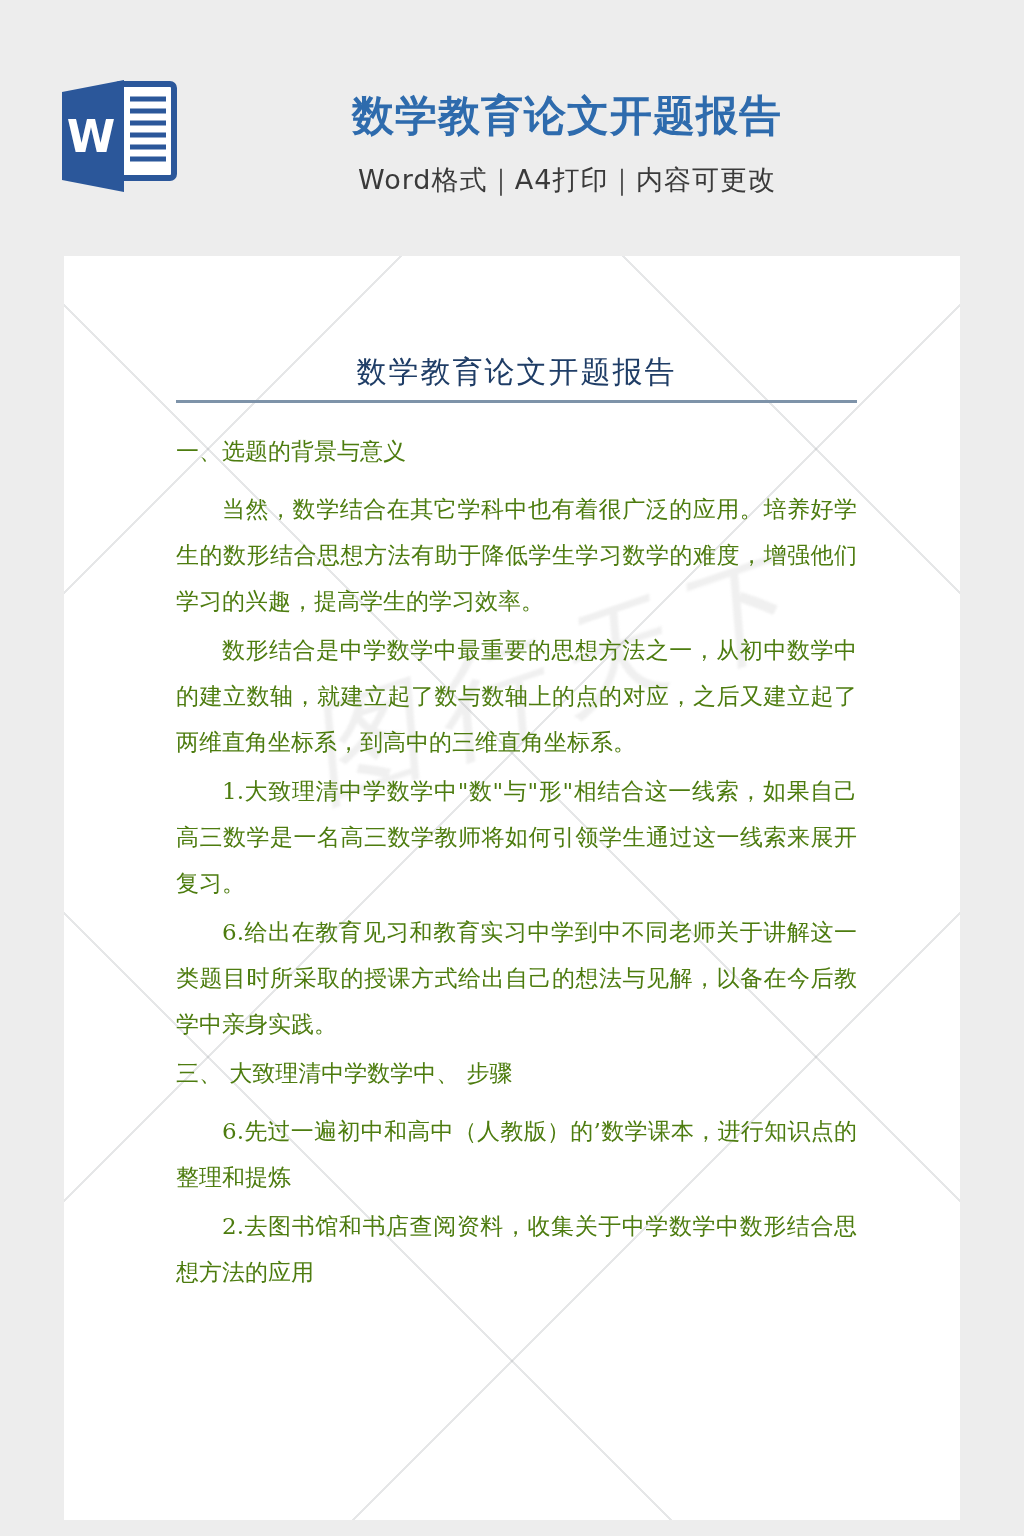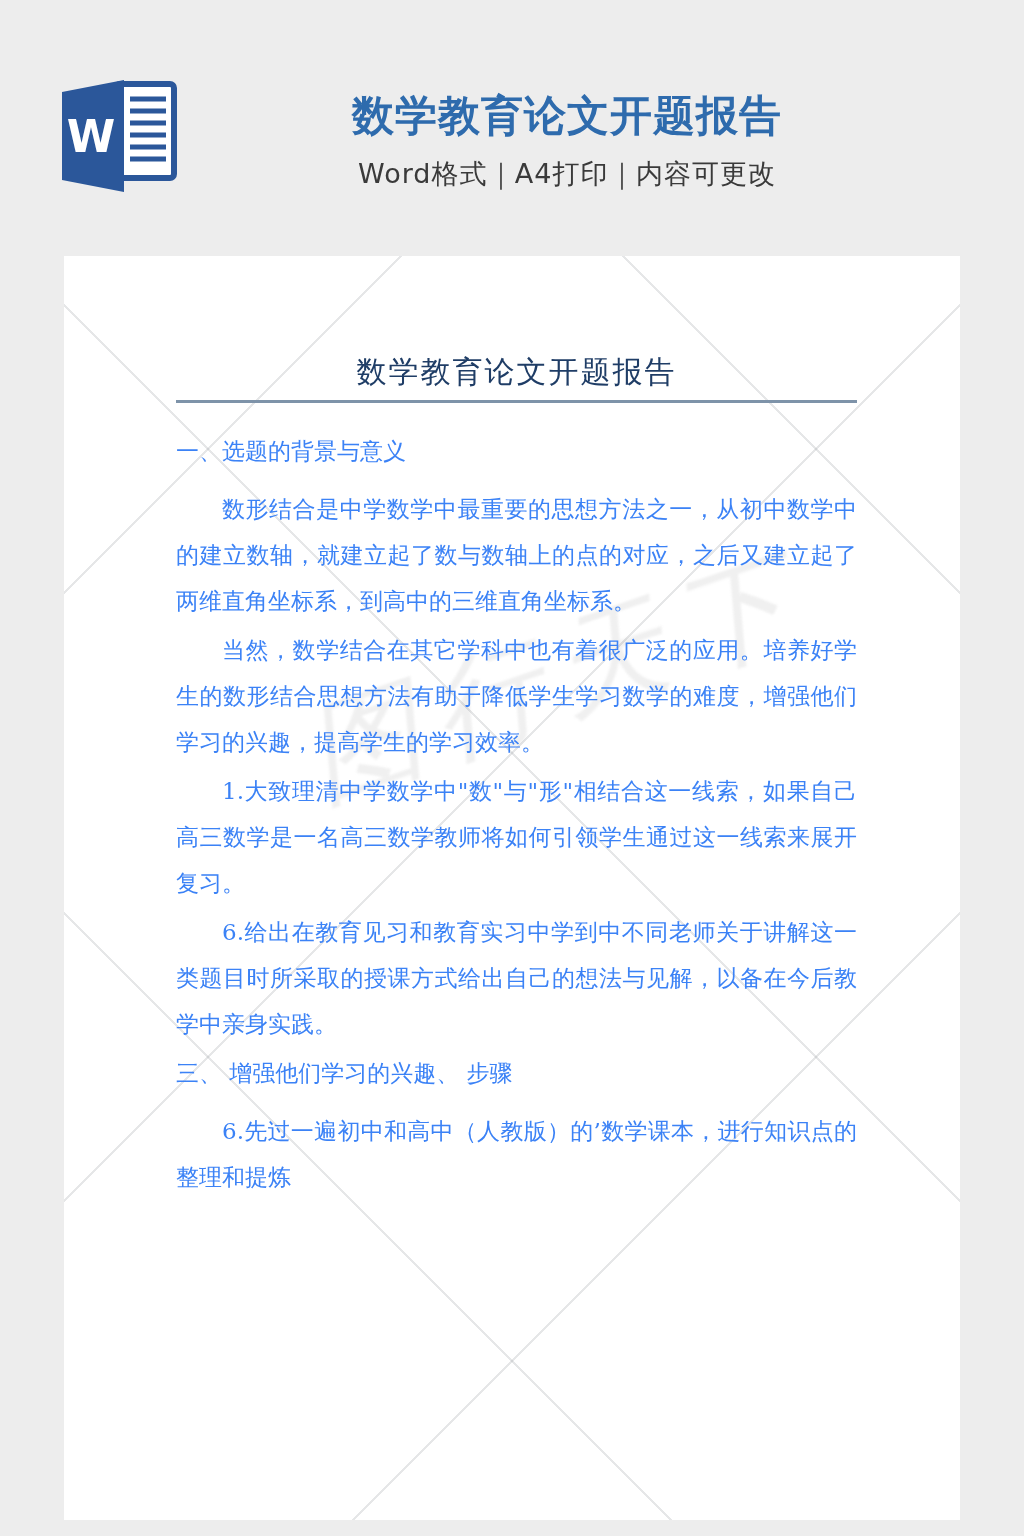--- a/index.html
+++ b/index.html
@@ -25,21 +25,21 @@
     text-align: center;
     font-family: "DejaVu Sans", "Liberation Sans", sans-serif;
   }
   .header-title {
     font-size: 42px;
     font-weight: bold;
     letter-spacing: 1px;
     line-height: 56px;
   }
   .header-subtitle {
-    margin-top: 12px;
+    margin-top: 18px;
     font-size: 27px;
     color: #3a3a3a;
     letter-spacing: 1px;
   }
 
   
   .doc-page {
     position: absolute;
     left: 64px; top: 256px;
     width: 896px; height: 1264px;
@@ -74,21 +74,21 @@
     font-weight: normal;
     text-align: center;
     line-height: 40px;
     margin-bottom: 8px;
     letter-spacing: 2px;
   }
   .doc-rule {
     height: 3px;
     margin-bottom: 25px;
   }
-  .doc-body { color: #3b82f6; }
+  .doc-body { color: #4d7c0f; }
   .doc-body .heading {
     font-size: 23px;
     line-height: 46px;
     margin: 2px 0 12px 0;
   }
   .doc-body .para {
     font-size: 23px;
     line-height: 46px;
     text-indent: 2em;
     text-align: justify;
@@ -123,23 +123,24 @@
   </header>
 
   <main class="doc-page">
     <div class="diag-lines"></div>
     <div class="watermark-text">图行天下</div>
     <div class="doc-inner">
       <h1 class="doc-title" style="color: rgb(31, 61, 102);">数学教育论文开题报告</h1>
       <div class="doc-rule" style="background: rgb(126, 147, 169);"></div>
       <div class="doc-body" id="doc-body">
           <div class="heading">一、选题的背景与意义</div>
+          <div class="para">当然，数学结合在其它学科中也有着很广泛的应用。培养好学生的数形结合思想方法有助于降低学生学习数学的难度，增强他们学习的兴趣，提高学生的学习效率。</div>
           <div class="para">数形结合是中学数学中最重要的思想方法之一，从初中数学中的建立数轴，就建立起了数与数轴上的点的对应，之后又建立起了两维直角坐标系，到高中的三维直角坐标系。</div>
-          <div class="para">当然，数学结合在其它学科中也有着很广泛的应用。培养好学生的数形结合思想方法有助于降低学生学习数学的难度，增强他们学习的兴趣，提高学生的学习效率。</div>
           <div class="para">1.大致理清中学数学中"数"与"形"相结合这一线索，如果自己高三数学是一名高三数学教师将如何引领学生通过这一线索来展开复习。</div>
           <div class="para">6.给出在教育见习和教育实习中学到中不同老师关于讲解这一类题目时所采取的授课方式给出自己的想法与见解，以备在今后教学中亲身实践。</div>
-          <div class="heading">三、 增强他们学习的兴趣、 步骤</div>
+          <div class="heading">三、 大致理清中学数学中、 步骤</div>
           <div class="para">6.先过一遍初中和高中（人教版）的’数学课本，进行知识点的整理和提炼</div>
+          <div class="para">2.去图书馆和书店查阅资料，收集关于中学数学中数形结合思想方法的应用</div>
         </div>
     </div>
   </main>
 
 </div>
 
 </body></html>

